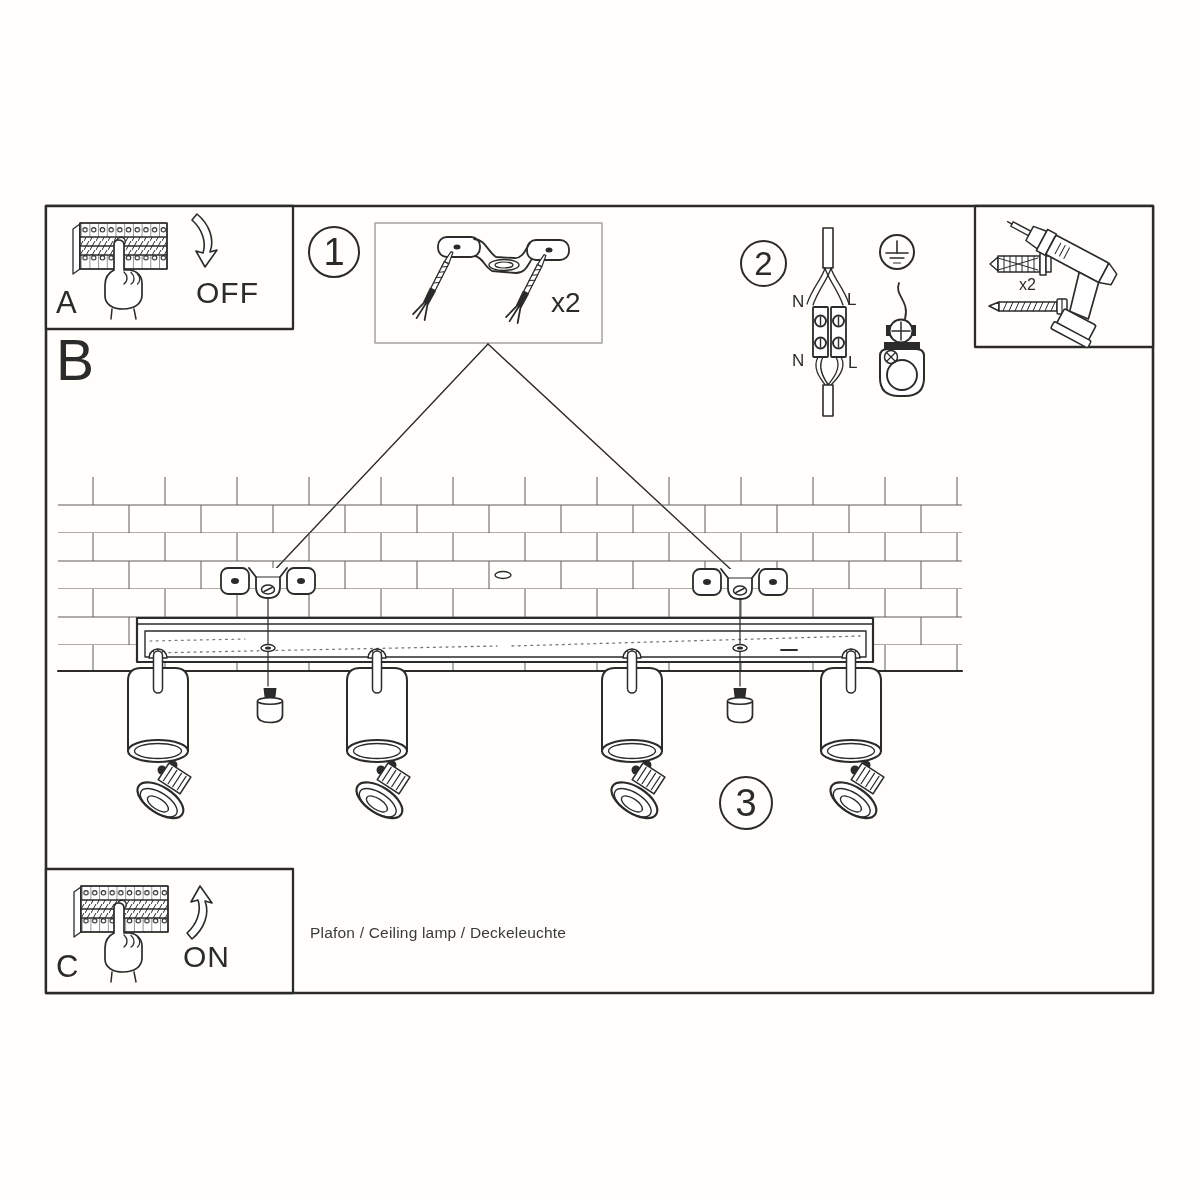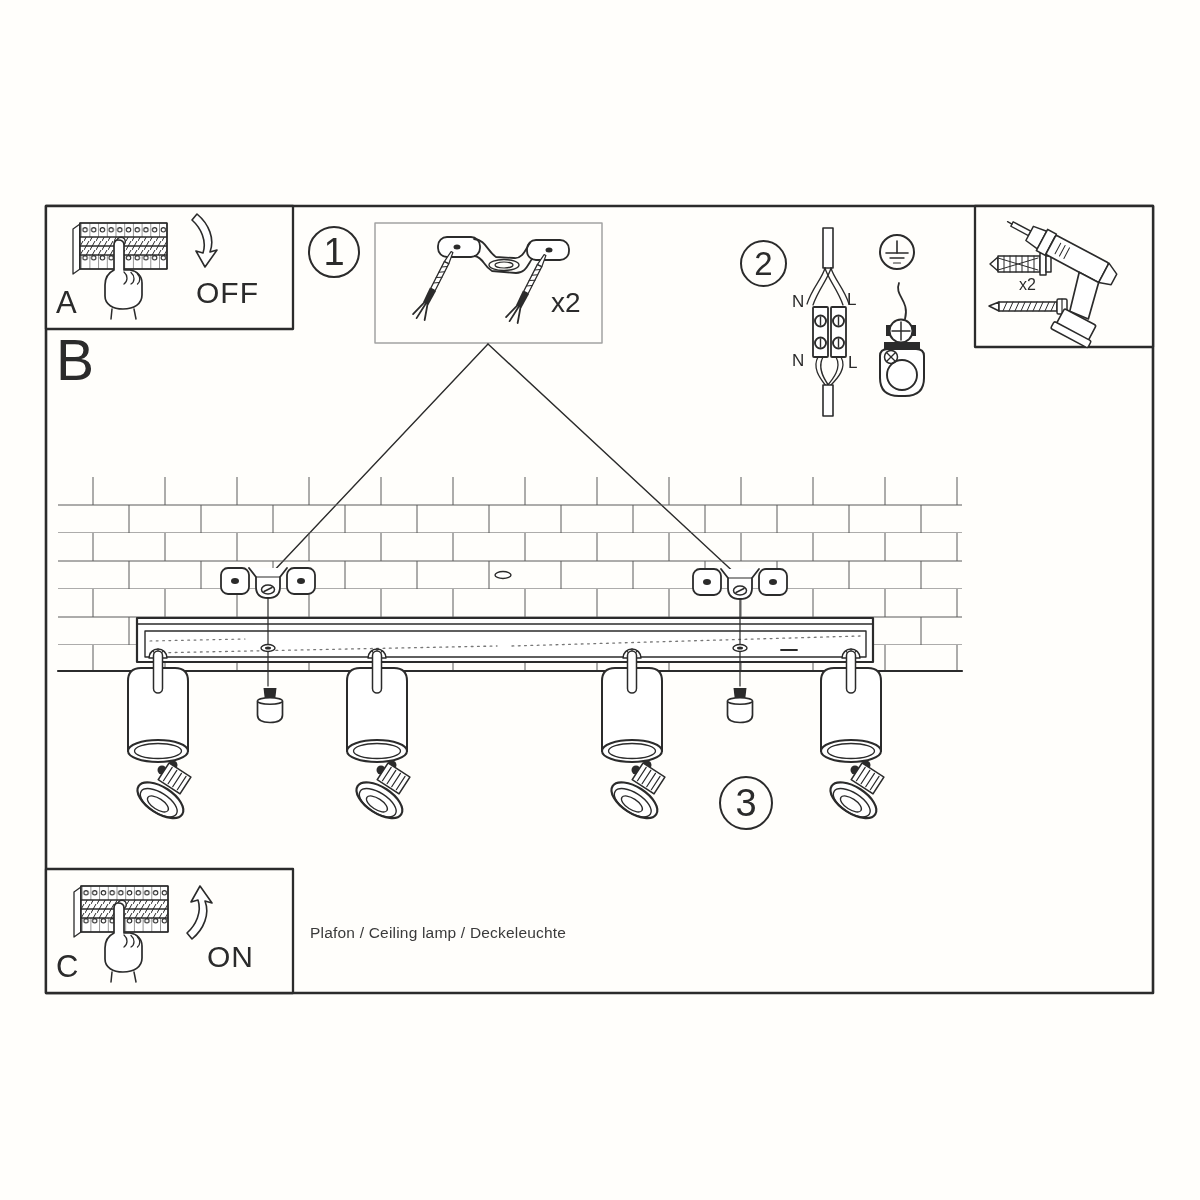--- a/index.html
+++ b/index.html
@@ -279,21 +279,21 @@
     </g>
   </g>
 </svg>
 
 <div class="t" style="left:56px;top:287px;font-size:31px;">A</div>
 <div class="t" style="left:196px;top:278px;font-size:30px;letter-spacing:1px;">OFF</div>
 
 <div class="t" style="left:56px;top:332px;font-size:57px;">B</div>
 
 <div class="t" style="left:56px;top:951px;font-size:31px;">C</div>
-<div class="t" style="left:183px;top:942px;font-size:30px;letter-spacing:1px;margin-left:24px;">ON</div>
+<div class="t" style="left:183px;top:942px;font-size:30px;letter-spacing:1px;">ON</div>
 
 <div class="circle" style="left:308px;top:226px;width:48px;height:48px;font-size:38px;">1</div>
 <div class="circle" style="left:740px;top:240px;width:43px;height:43px;font-size:33px;">2</div>
 <div class="circle" style="left:719px;top:776px;width:50px;height:50px;font-size:38px;">3</div>
 
 <div class="t" style="left:551px;top:289px;font-size:28px;">x2</div>
 <div class="t" style="left:1019px;top:277px;font-size:16px;">x2</div>
 
 <div class="t" style="left:792px;top:293px;font-size:17px;">N</div>
 <div class="t" style="left:847px;top:291px;font-size:17px;">L</div>

